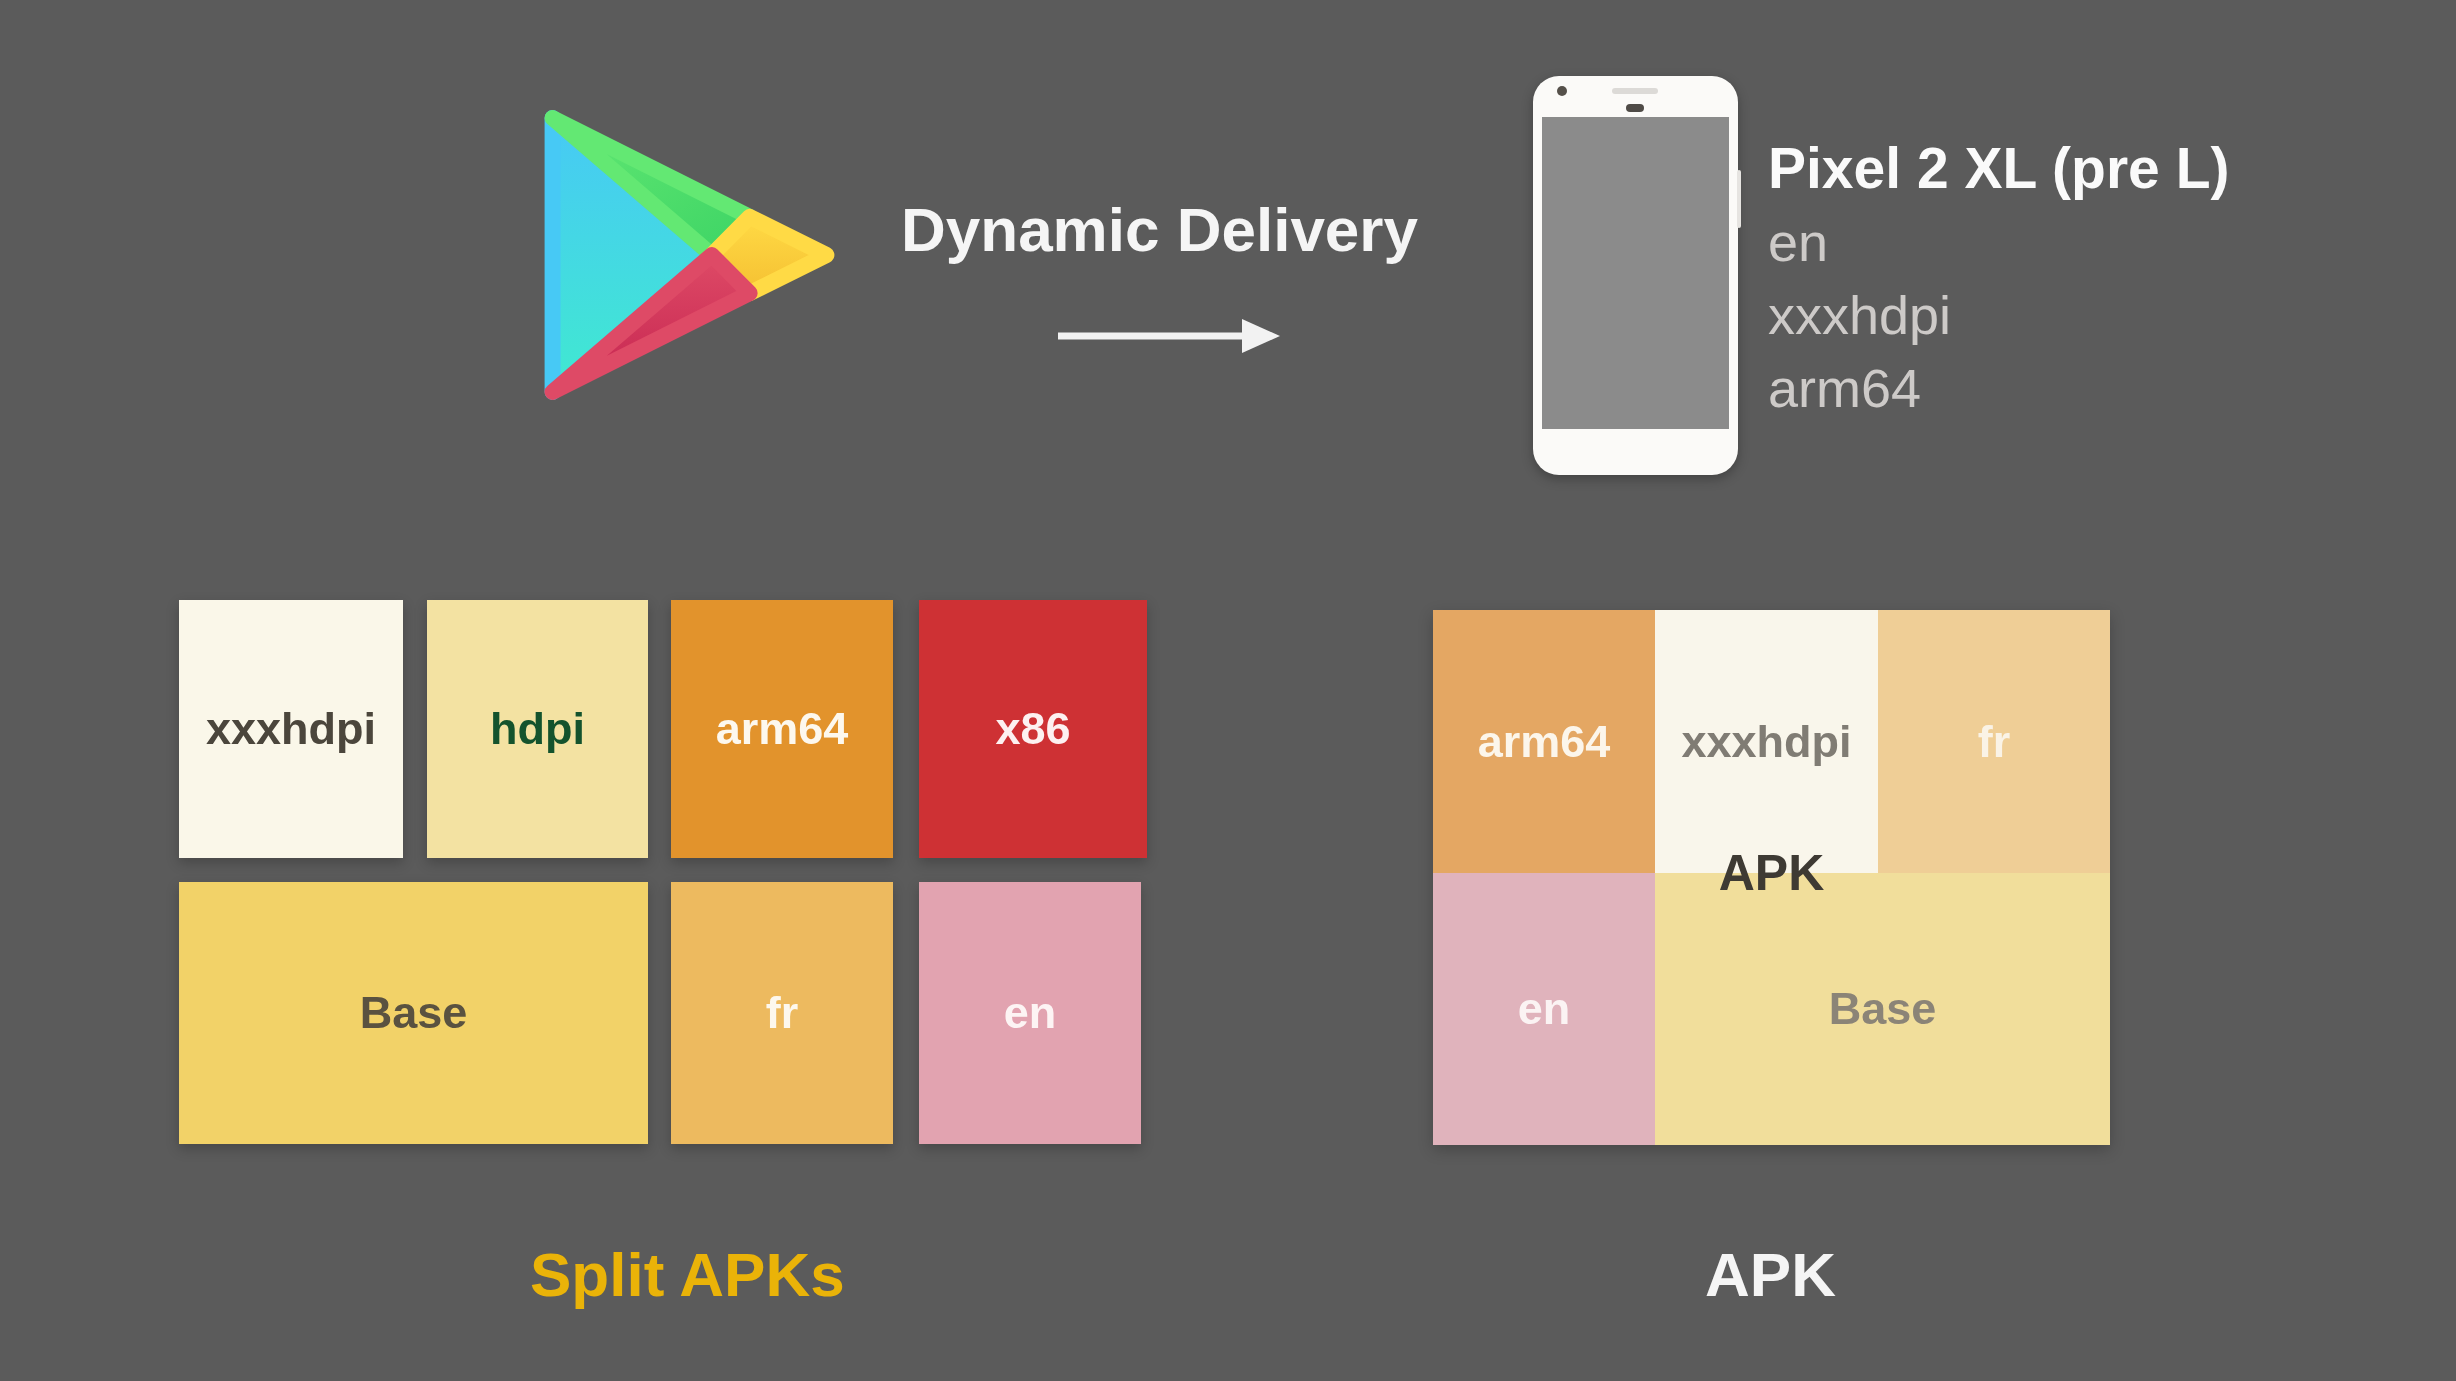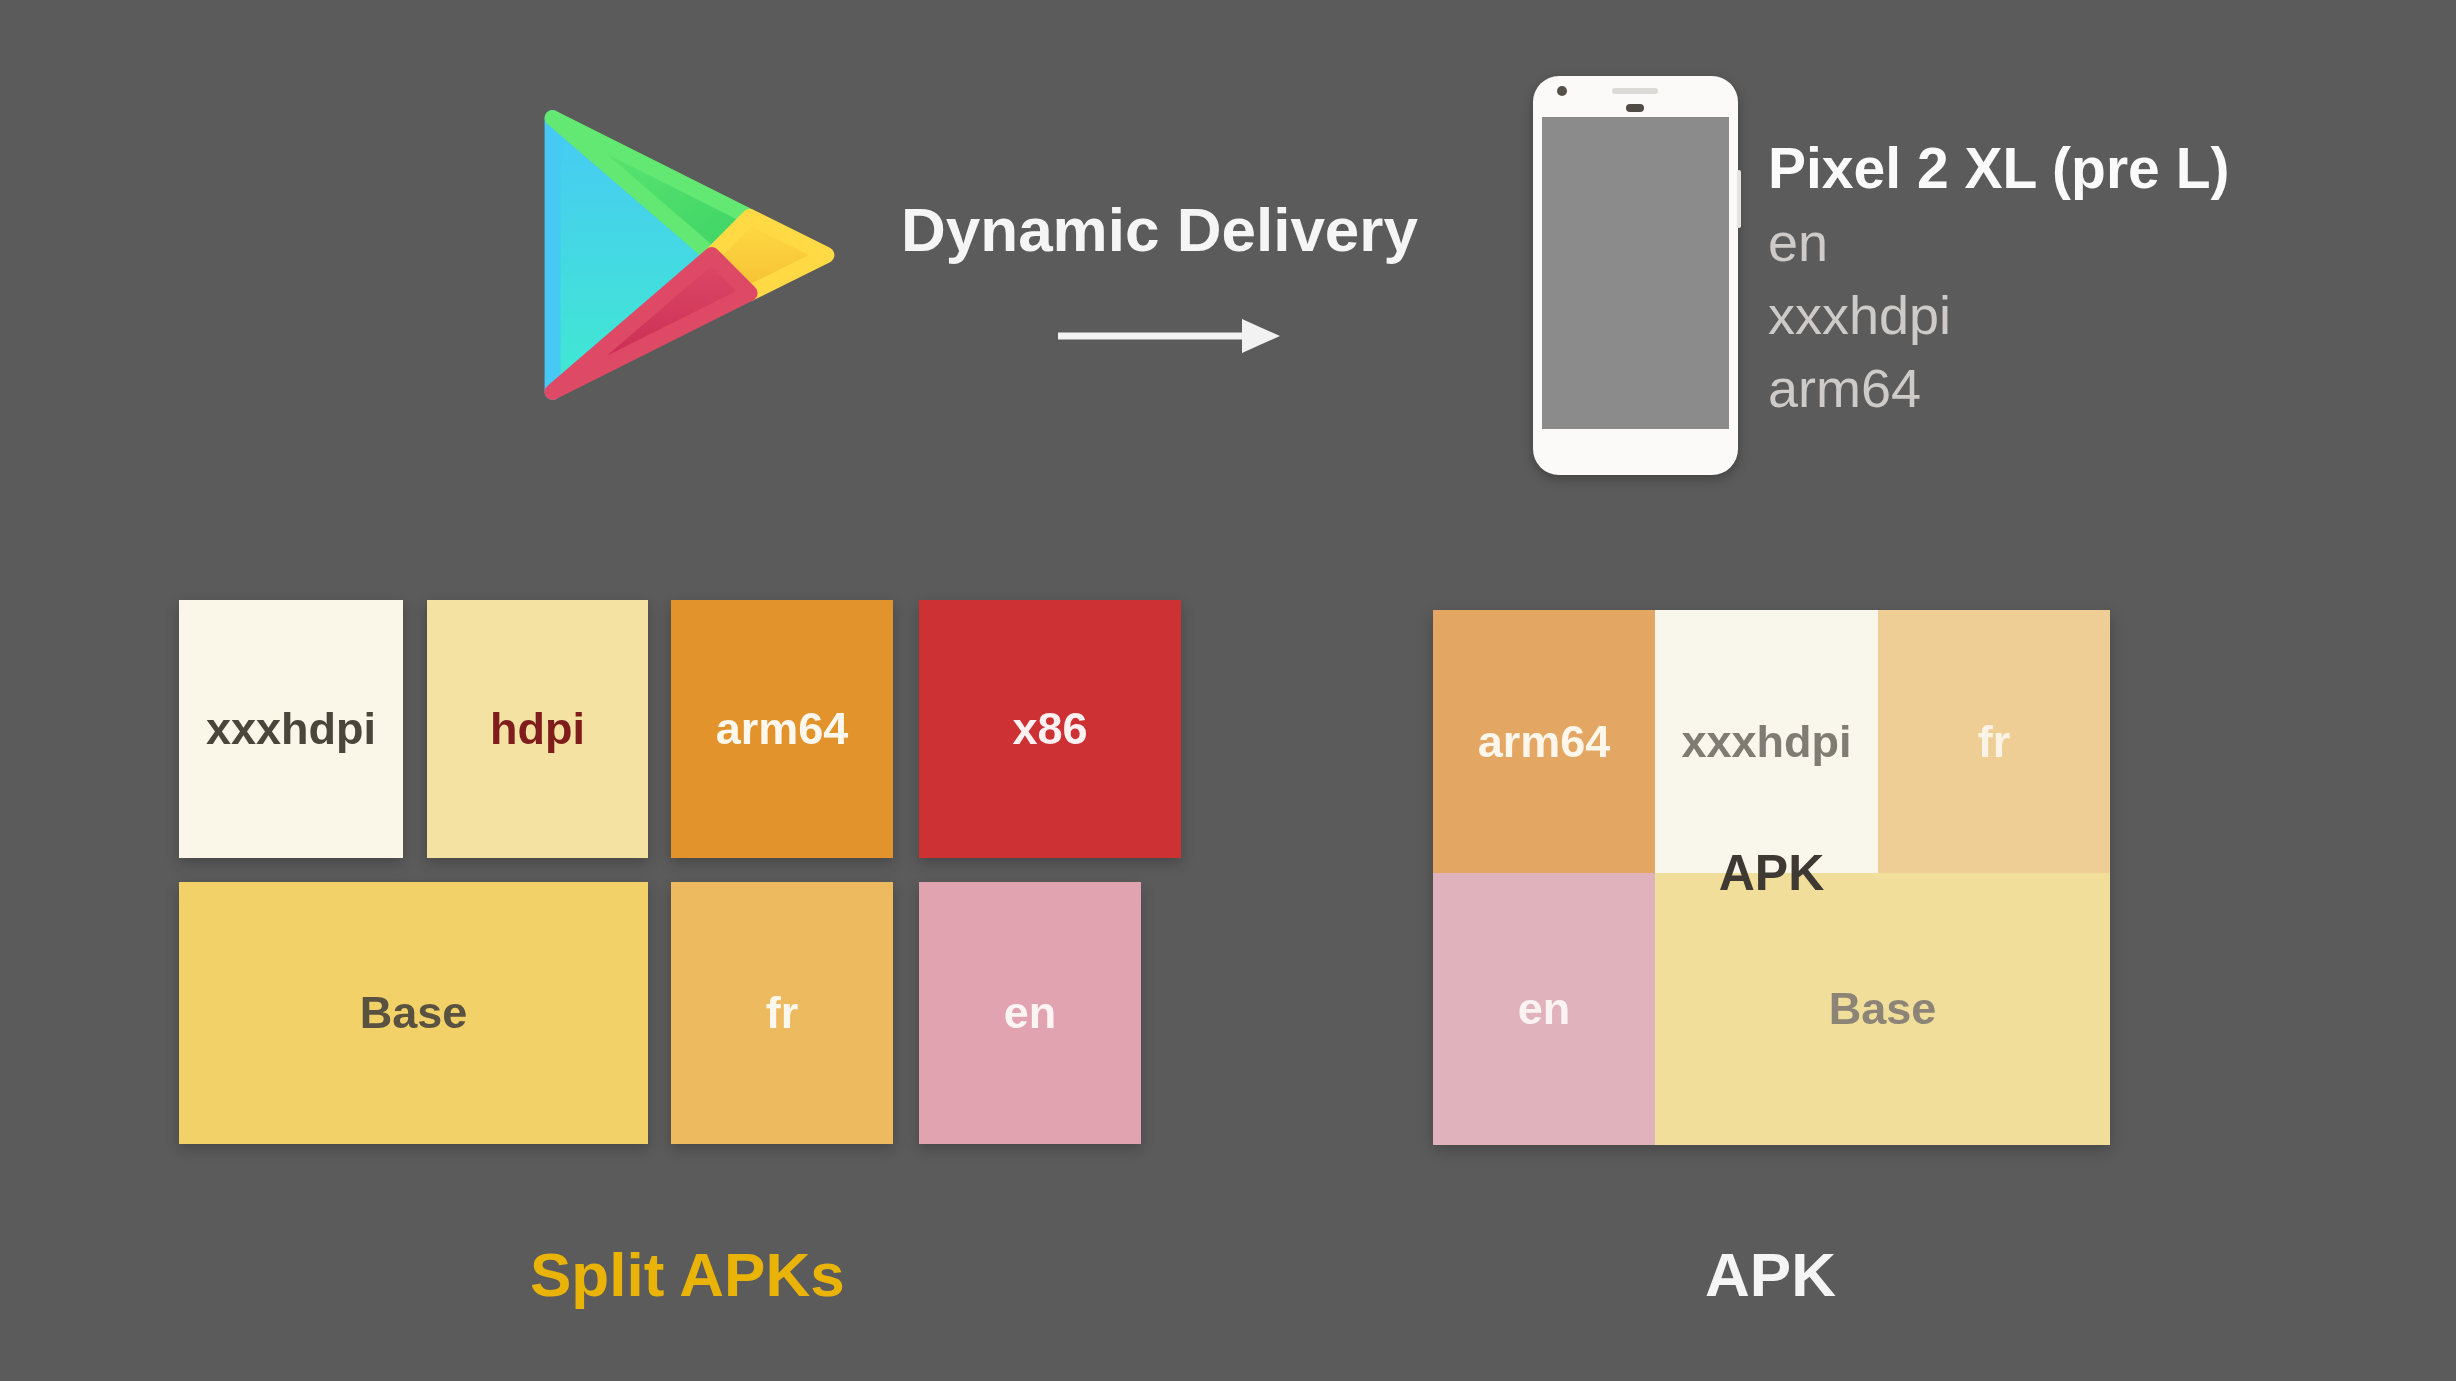--- a/index.html
+++ b/index.html
@@ -21,21 +21,21 @@
   #device-info{position:absolute;left:1768px;top:131px;white-space:nowrap;}
   #device-info .dev-name{font-size:57px;font-weight:bold;line-height:75px;}
   #device-info .dev-line{font-size:54px;line-height:73px;}
   
   #split-grid{position:absolute;left:179px;top:600px;width:962px;height:544px;}
   .blk{position:absolute;display:flex;align-items:center;justify-content:center;font-weight:bold;font-size:45px;}
   #split-grid .blk{box-shadow:0 5px 12px rgba(0,0,0,.22);}
   .sa-xxxhdpi{left:0;top:0;width:224px;height:258px;}
   .sa-hdpi{left:248px;top:0;width:221px;height:258px;}
   .sa-arm64{left:492px;top:0;width:222px;height:258px;}
-  .sa-x86{left:740px;top:0;width:262px;height:258px;}
+  .sa-x86{left:740px;top:0;width:228px;height:258px;}
   .sa-base{left:0;top:282px;width:469px;height:262px;}
   .sa-fr{left:492px;top:282px;width:222px;height:262px;}
   .sa-en{left:740px;top:282px;width:222px;height:262px;}
   
   #apk-block{position:absolute;left:1433px;top:610px;width:677px;height:535px;box-shadow:0 5px 14px rgba(0,0,0,.22);}
   .ap-arm64{left:0;top:0;width:222px;height:263px;}
   .ap-xxxhdpi{left:222px;top:0;width:223px;height:263px;}
   .ap-fr{left:445px;top:0;width:232px;height:263px;}
   .ap-en{left:0;top:263px;width:222px;height:272px;}
   .ap-base{left:222px;top:263px;width:455px;height:272px;}
@@ -93,21 +93,21 @@
     <div class="dev-name" style="color: rgb(250, 250, 250);">Pixel 2 XL (pre L)</div>
     <div class="dev-line" style="color: rgb(205, 202, 200);">en</div>
     <div class="dev-line" style="color: rgb(205, 202, 200);">xxxhdpi</div>
     <div class="dev-line" style="color: rgb(205, 202, 200);">arm64</div>
   </div>
 
   <div id="split-grid">
     <div class="blk sa-xxxhdpi" style="background-color: rgb(250, 247, 233); color: rgb(75, 70, 60);">
       <span>xxxhdpi</span>
     </div>
-    <div class="blk sa-hdpi" style="background-color: rgb(243, 226, 162); color: #7f1d1d;">
+    <div class="blk sa-hdpi" style="background-color: rgb(243, 226, 162); color: #14532d;">
       <span>hdpi</span>
     </div>
     <div class="blk sa-arm64" style="background-color: rgb(226, 147, 44); color: rgb(253, 248, 238);">
       <span>arm64</span>
     </div>
     <div class="blk sa-x86" style="background-color: rgb(206, 49, 52); color: rgb(253, 241, 241);">
       <span>x86</span>
     </div>
     <div class="blk sa-base" style="background-color: rgb(242, 210, 104); color: rgb(90, 82, 64);">
       <span>Base</span>

